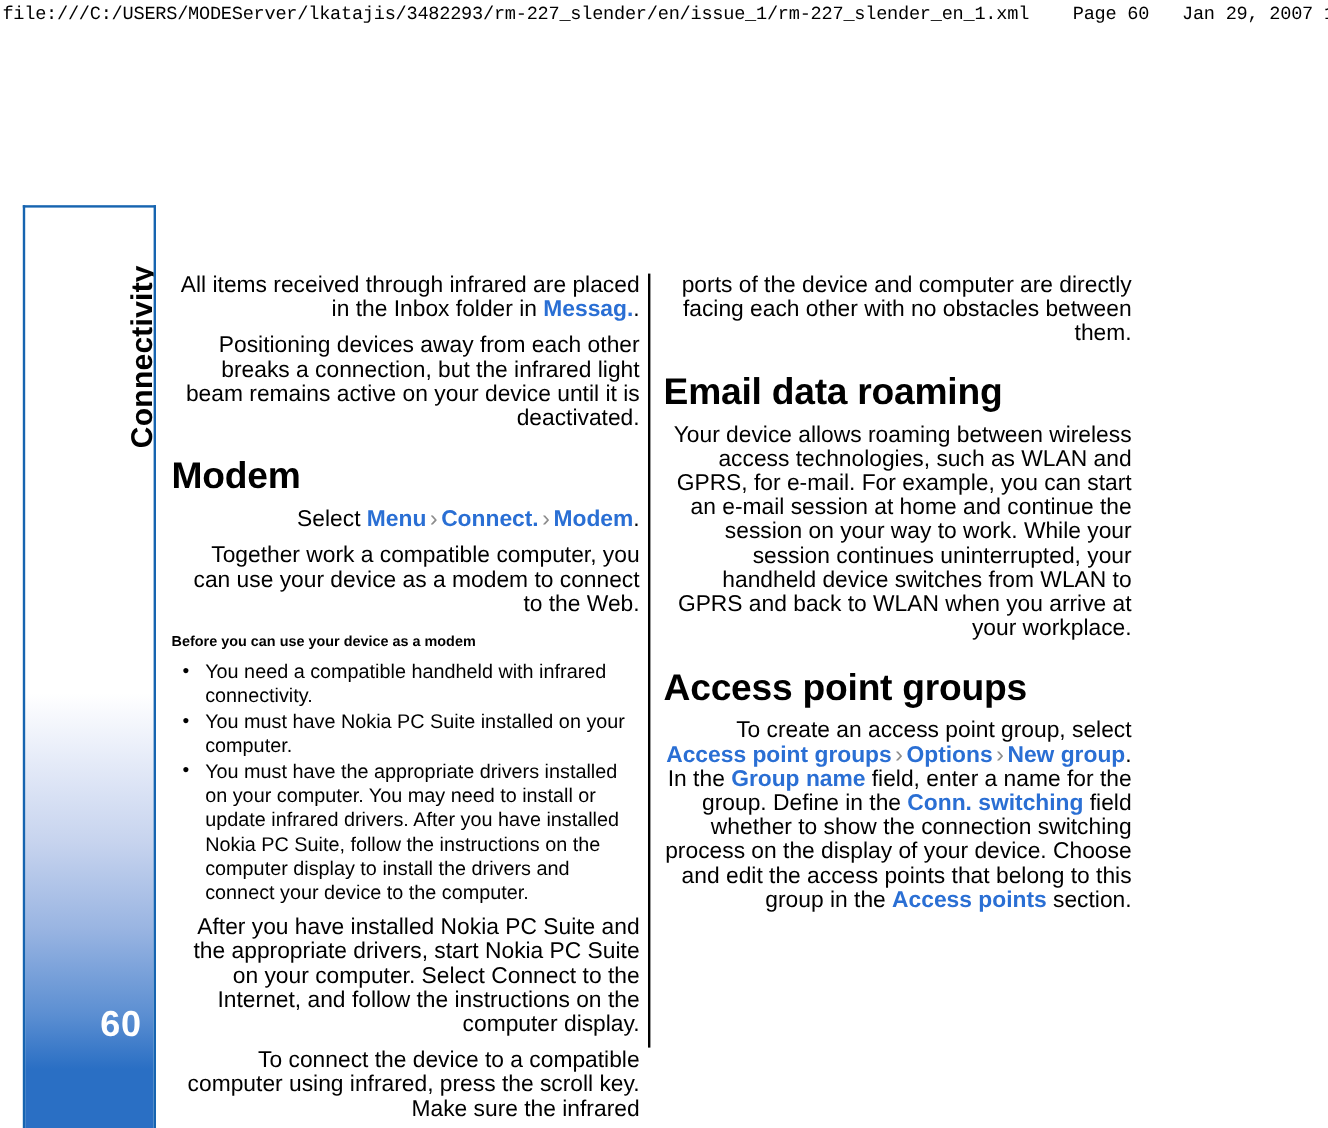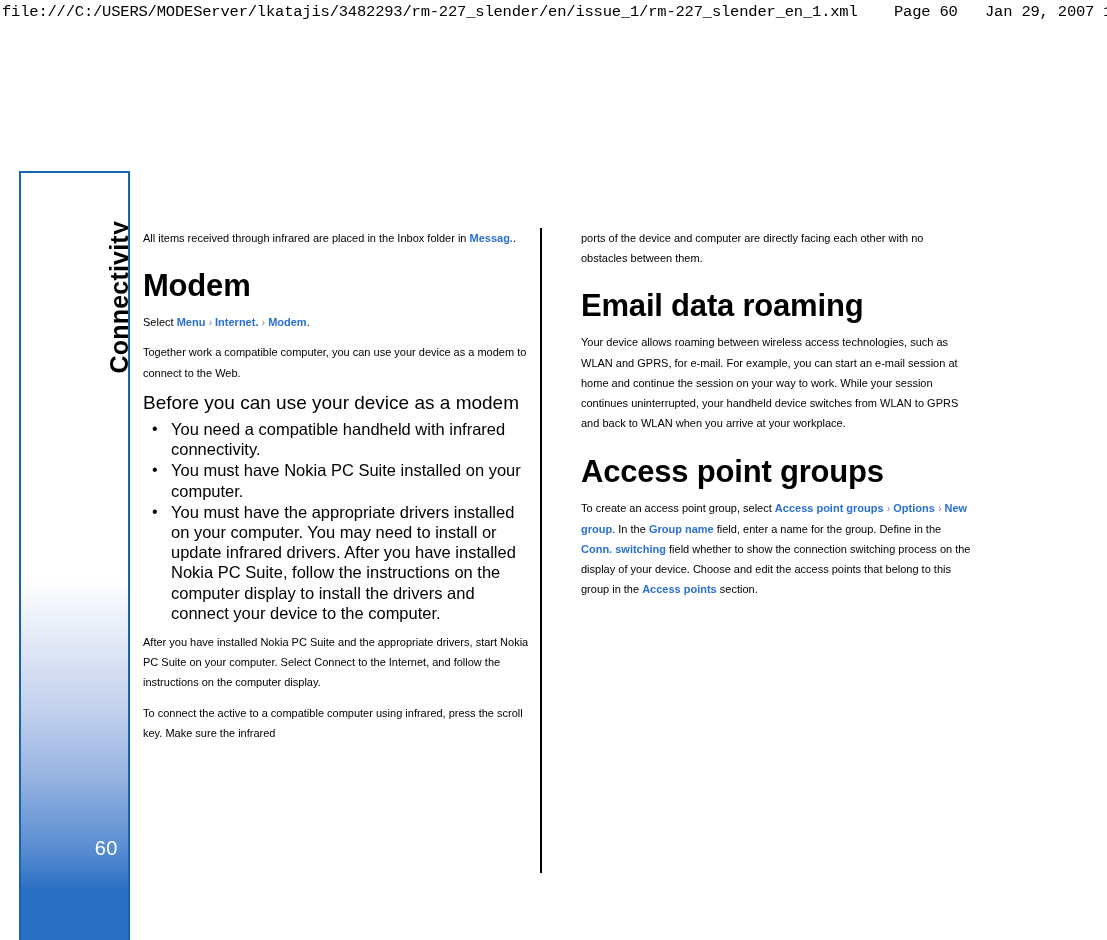--- a/index.html
+++ b/index.html
@@ -72,71 +72,72 @@
     font-weight: bold;
     font-size: 25px;
     letter-spacing: 0.2px;
     color: #000;
     line-height: 1;
   }
   #side-tab-pagenum {
     position: absolute;
     right: 10px;
     top: 664px;
-    font-size: 20px;
+    font-size: 30px;
     color: #ffffff;
     letter-spacing: 0.5px;
+    font-weight: bold;
   }
 
   
   #content {
     position: absolute;
     left: 143px;
     top: 228px;
     width: 800px;
     height: 650px;
   }
   .col {
     position: absolute;
     top: 0;
     width: 390px;
   }
   #col-left  { left: 0px; }
-  #col-right { left: 410px; margin-left: 28px; }
+  #col-right { left: 410px; }
 
   #col-divider {
     position: absolute;
     left: 397px;
     top: 0px;
     width: 2px;
     height: 645px;
     background: #000000;
   }
 
   p.para {
     margin: 0 0 10px 0;
-    font-size: 11px;
+    font-size: 19px;
     line-height: 20.2px;
     color: #000;
-    text-align: left;
+    text-align: right;
   }
 
   h2.head {
     margin: 22px 0 9px 0;
     font-size: 31px;
     font-weight: bold;
     line-height: 34px;
     letter-spacing: -0.2px;
   }
   h2.head.first { margin-top: 21px; }
 
   h3.subhead {
     margin: 0 0 6px 0;
-    font-size: 19px;
-    font-weight: normal;
+    font-size: 12px;
+    font-weight: bold;
     line-height: 20.2px;
   }
 
   ul.bullets {
     margin: 0 0 9px 0;
     padding: 0;
     list-style: none;
   }
   ul.bullets li {
     position: relative;
@@ -177,38 +178,39 @@
 </div>
 
 <div id="content">
 
   <div id="col-divider"></div>
 
   <div class="col" id="col-left">
 
     <p class="para"><span>All items received through infrared are placed in the Inbox folder in </span><span class="lnk">Messag.</span><span>.</span></p>
 
+    <p class="para">Positioning devices away from each other breaks a connection, but the infrared light beam remains active on your device until it is deactivated.</p>
 
     <h2 class="head first">Modem</h2>
 
-    <p class="para"><span>Select </span><span class="lnk">Menu</span><span class="sep">›</span><span class="lnk">Internet.</span><span class="sep">›</span><span class="lnk">Modem</span><span>.</span></p>
+    <p class="para"><span>Select </span><span class="lnk">Menu</span><span class="sep">›</span><span class="lnk">Connect.</span><span class="sep">›</span><span class="lnk">Modem</span><span>.</span></p>
 
     <p class="para">Together work a compatible computer, you can use your device as a modem to connect to the Web.</p>
 
     <h3 class="subhead">Before you can use your device as a modem</h3>
 
     <ul class="bullets">
       <li>You need a compatible handheld with infrared connectivity.</li>
       <li>You must have Nokia PC Suite installed on your computer.</li>
       <li>You must have the appropriate drivers installed on your computer. You may need to install or update infrared drivers. After you have installed Nokia PC Suite, follow the instructions on the computer display to install the drivers and connect your device to the computer.</li>
     </ul>
 
     <p class="para"><span>After you have installed Nokia PC Suite and the appropriate drivers, start Nokia PC Suite on your computer. Select </span><span class="bold">Connect to the Internet</span><span>, and follow the instructions on the computer display.</span></p>
 
-    <p class="para">To connect the active to a compatible computer using infrared, press the scroll key. Make sure the infrared</p>
+    <p class="para">To connect the device to a compatible computer using infrared, press the scroll key. Make sure the infrared</p>
   </div>
 
   <div class="col" id="col-right">
 
     <p class="para">ports of the device and computer are directly facing each other with no obstacles between them.</p>
 
 
     <h2 class="head first">Email data roaming</h2>
 
 

